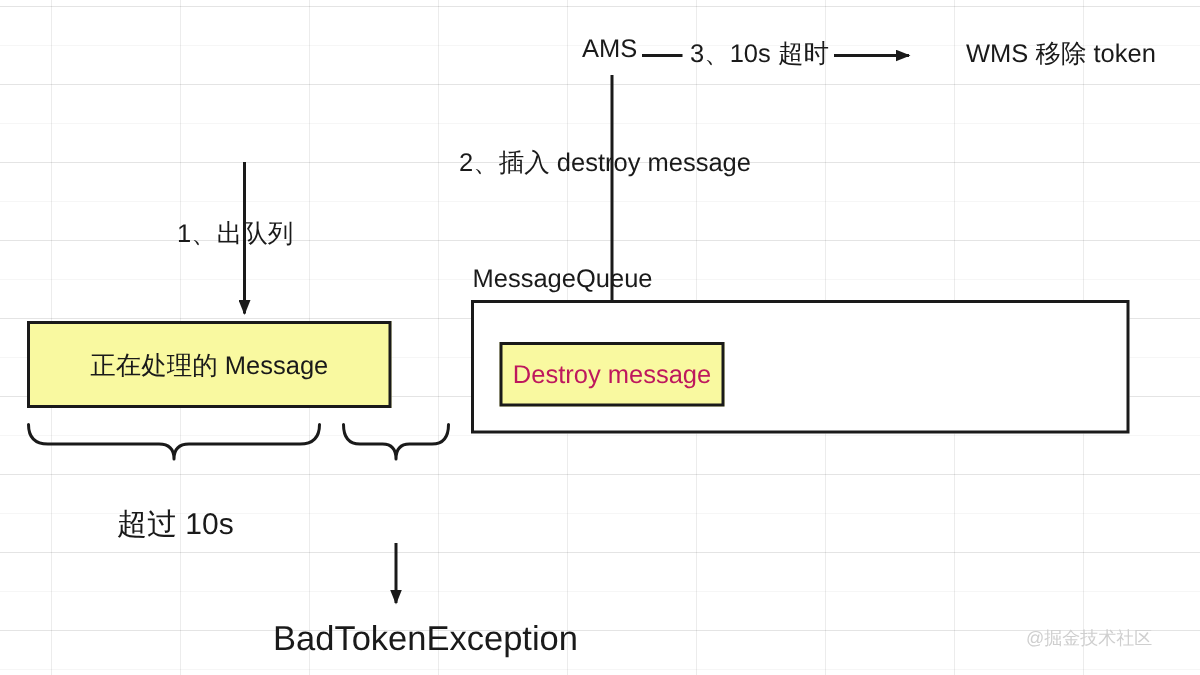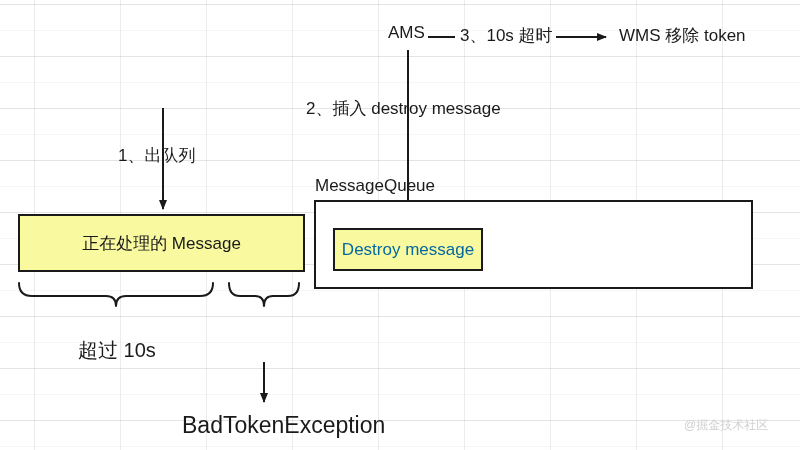--- a/index.html
+++ b/index.html
@@ -42,55 +42,55 @@
   .lbl {
     position: absolute;
     color: #1a1a1a;
     white-space: nowrap;
     line-height: 1;
   }
 
   
   #ams-label        { left: 388px; top: 24px;  font-size: 17px; }
   #ams-edge-label   { left: 460px; top: 27px;  font-size: 17px; text-align: center; }
-  #wms-label        { left: 619px; top: 27px;  font-size: 17px; }
+  #wms-label        { left: 644px; top: 27px;  font-size: 17px; }
 
   
   #insert-label     { left: 306px; top: 100px; font-size: 17px; }
   #dequeue-label    { left: 118px; top: 147px; font-size: 17px; }
   #mq-title         { left: 315px; top: 177px; font-size: 17px; }
 
   
   .box {
     position: absolute;
     box-sizing: border-box;
     border: 2px solid #1a1a1a;
     display: flex;
     align-items: center;
     justify-content: center;
   }
   #processing-msg-box {
     left: 18px; top: 214px;
-    width: 287px; height: 58px;
+    width: 243px; height: 58px;
     background: #f9f9a0;
   }
   #processing-msg-box .box-text { font-size: 17px; color: #1a1a1a; }
 
   #message-queue-box {
     left: 314px; top: 200px;
     width: 439px; height: 89px;
     background: #ffffff;
     display: block;
   }
   #destroy-msg-box {
     left: 333px; top: 228px;
     width: 150px; height: 43px;
     background: #f9f9a0;
   }
-  #destroy-msg-box .box-text { font-size: 17px; color: #0369a1; }
+  #destroy-msg-box .box-text { font-size: 17px; color: #be185d; }
 
   
   #over10s-label      { left: 78px;  top: 340px; font-size: 20px; }
   #showdialog-label   { left: 211px; top: 340px; font-size: 17px; }
   #badtoken-label     { left: 182px; top: 414px; font-size: 23px; }
 
   
   #watermark {
     left: 684px; top: 419px;
     font-size: 12px;

